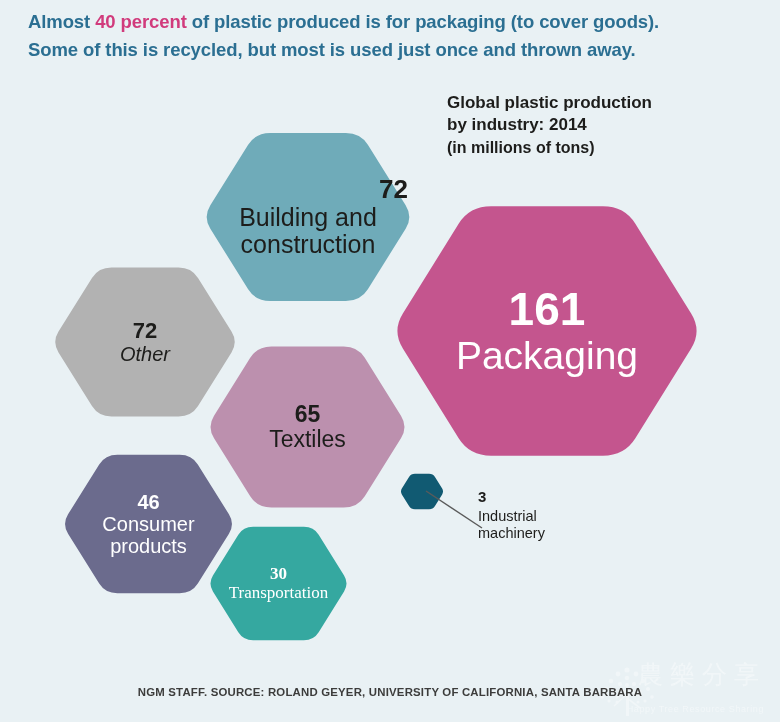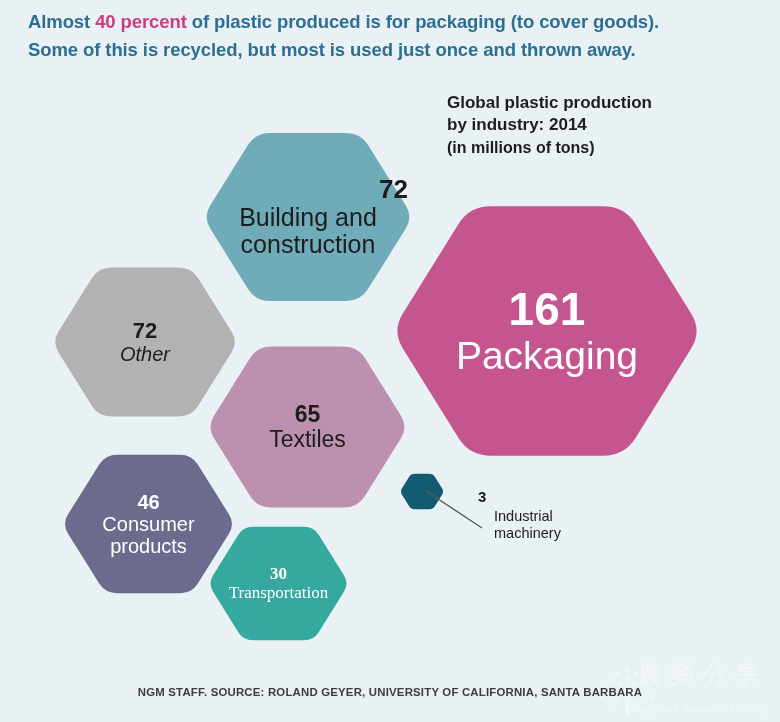--- a/index.html
+++ b/index.html
@@ -101,21 +101,20 @@
     font-size: 15px;
     font-weight: bold;
     display: block;
   }
   .callout .c-name {
     font-size: 14.5px;
     font-weight: normal;
     display: block;
     margin-top: 2px;
     width: 105px;
-    margin-left: 16px;
   }
   .leader {
     position: absolute;
     left: 420px;
     top: 488px;
     width: 70px;
     height: 45px;
     pointer-events: none;
   }
 

